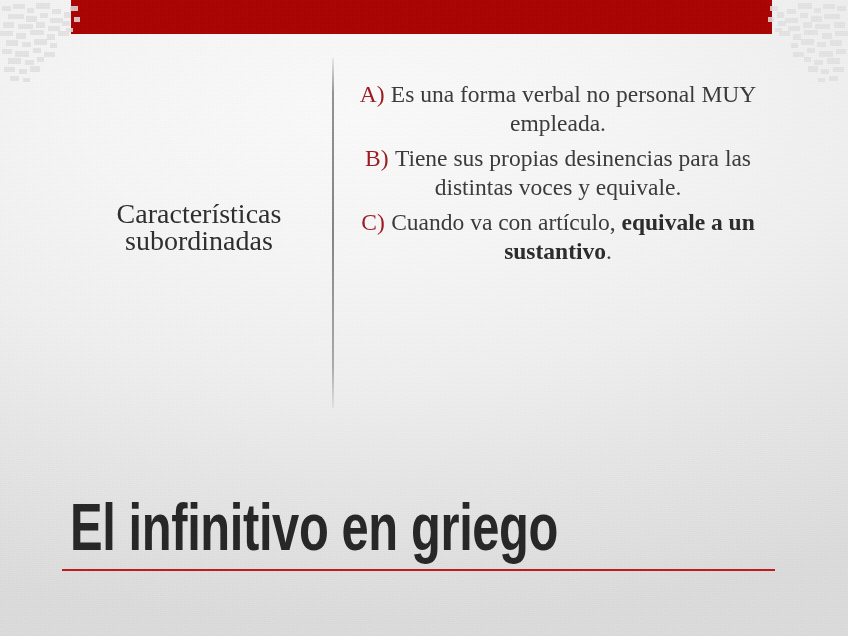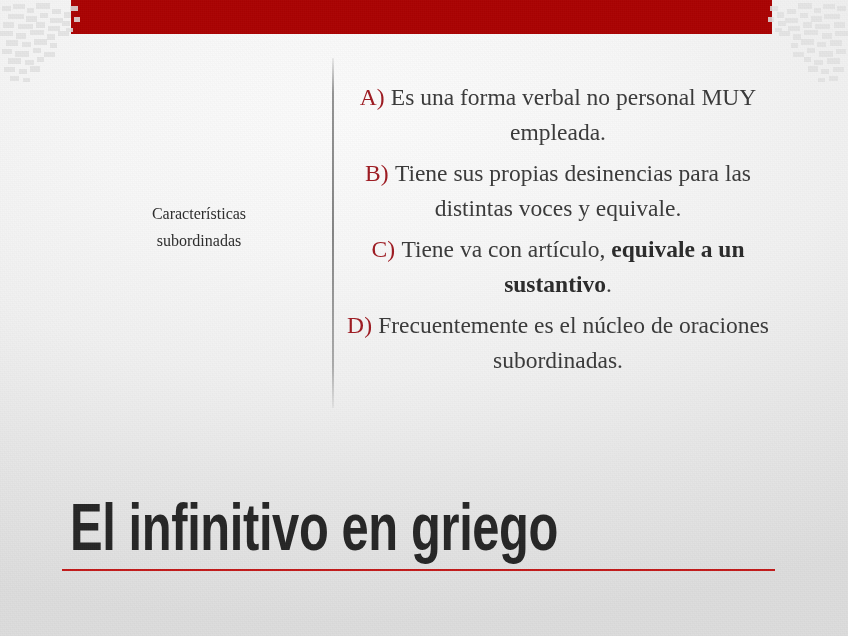--- a/index.html
+++ b/index.html
@@ -77,34 +77,34 @@
       rgba(160,160,160,.15) 100%);
   }
 
   
   #left-caption {
     position: absolute;
     left: 92px;
     top: 200px;
     width: 214px;
     text-align: center;
-    font-size: 16px;
+    font-size: 28px;
     line-height: 27px;
     color: #2d2d2d;
   }
 
   
   #list {
     position: absolute;
     left: 344px;
     top: 80px;
     width: 428px;
     text-align: center;
     font-size: 23.5px;
-    line-height: 35px;
+    line-height: 29px;
     color: #3a3a3a;
   }
   .list-item {
     margin: 0 0 6px 0;
   }
   .marker {
     font-weight: 400;
     letter-spacing: .2px;
     margin-right: 6px;
   }
@@ -247,26 +247,23 @@
 
     <p class="list-item">
       <span class="marker" style="color: rgb(158, 27, 34);">A)</span><span>Es una forma verbal no personal MUY empleada.</span>
     </p>
 
     <p class="list-item">
       <span class="marker" style="color: rgb(158, 27, 34);">B)</span><span>Tiene sus propias desinencias para las distintas voces y equivale.</span>
     </p>
 
     <p class="list-item">
-      <span class="marker" style="color: rgb(158, 27, 34);">C)</span><span>Tiene va con artículo, </span><span class="bold">equivale a un sustantivo</span><span>.</span>
+      <span class="marker" style="color: rgb(158, 27, 34);">C)</span><span>Cuando va con artículo, </span><span class="bold">equivale a un sustantivo</span><span>.</span>
     </p>
 
-    <p class="list-item">
-      <span class="marker" style="color: rgb(158, 27, 34);">D)</span><span>Frecuentemente es el núcleo de oraciones subordinadas.</span>
-    </p>
 
   </div>
 
   <div id="title" style="color: rgb(38, 38, 38);">El infinitivo en griego</div>
   <div id="title-rule" style="background: rgb(194, 26, 26);"></div>
 
   <div id="noise"></div>
 </div>
 
 </body></html>

